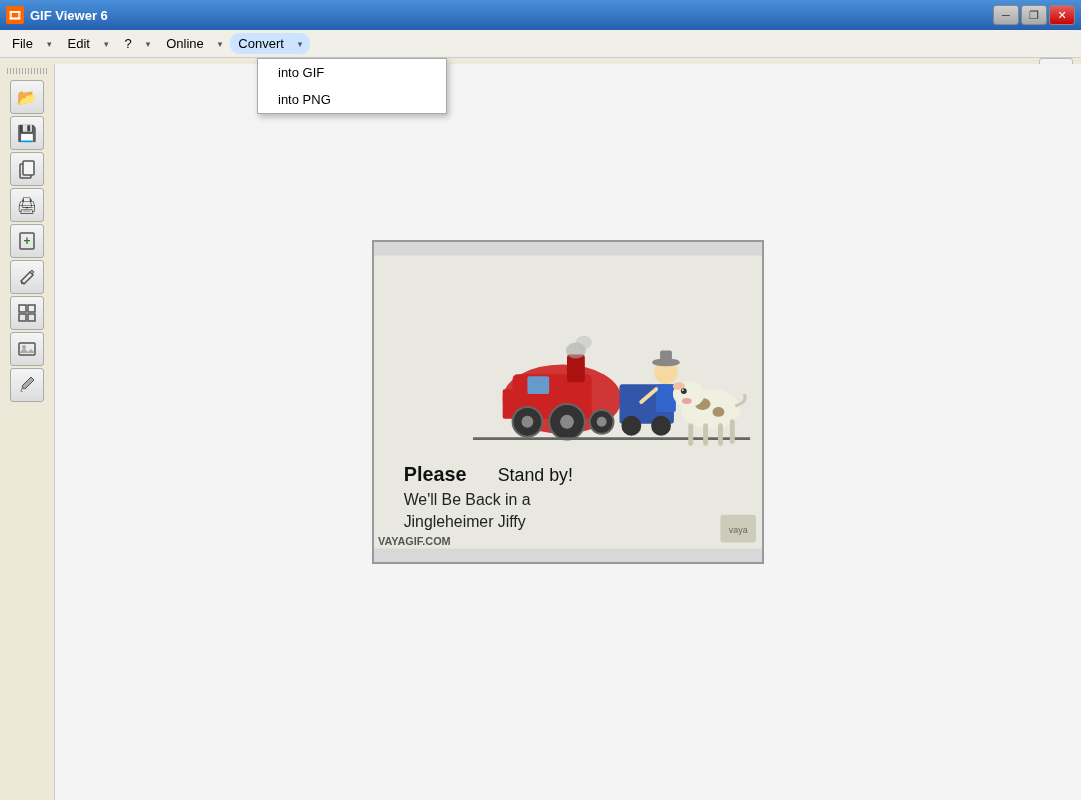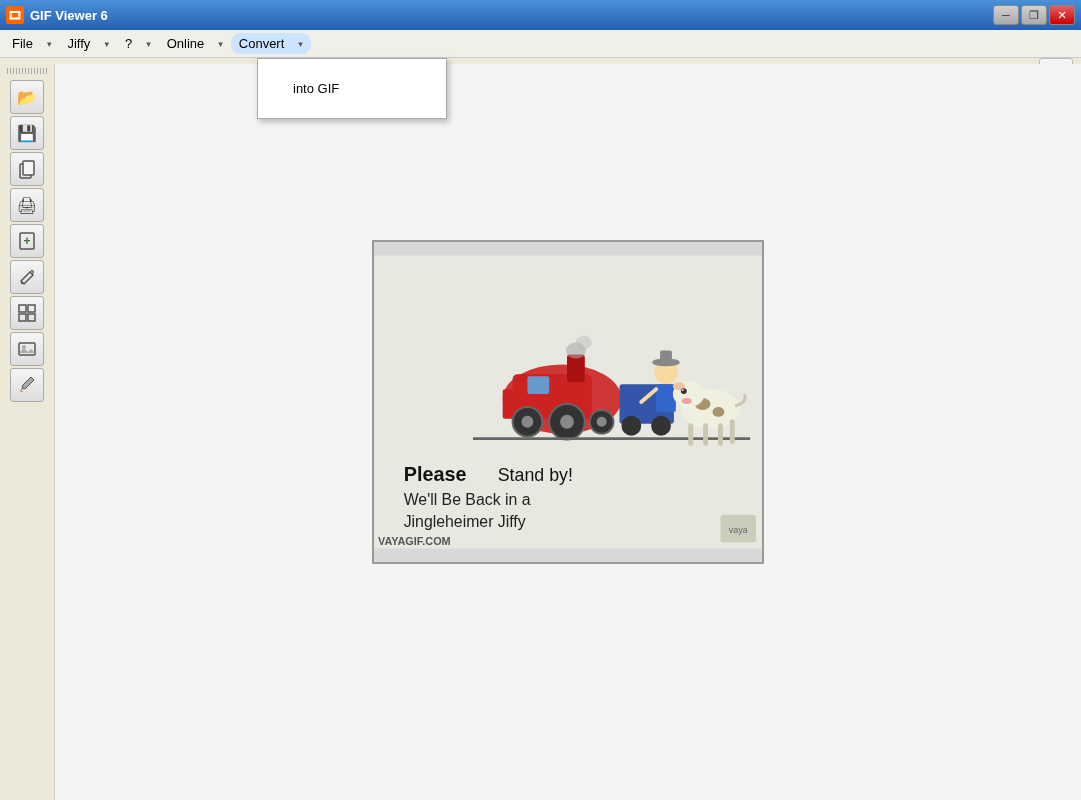--- a/index.html
+++ b/index.html
@@ -96,25 +96,24 @@
       position: absolute;
       top: 28px;
       left: 257px;
       background: white;
       border: 1px solid #aaa;
       box-shadow: 2px 3px 6px rgba(0,0,0,0.25);
       width: 190px;
       z-index: 1000;
     }
     .dropdown-item {
-      padding: 22px 20px;
+      padding: 6px 20px;
       cursor: pointer;
       color: #000;
       white-space: nowrap;
-      margin-left: 15px;
     }
     .dropdown-item.selected {
       background: white;
       border: 1px solid #7a9fd4;
     }
 
     
     #sidebar {
       position: absolute;
       left: 0;
@@ -213,39 +212,42 @@
     <div class="titlebar-btn close-btn">✕</div>
   </div>
 </div>
 
 <div id="menubar">
   <div class="menu-item">
     <span>File</span>
     <span class="menu-dropdown-arrow">▾</span>
   </div>
   <div class="menu-item">
-    <span>Jiffy</span>
+    <span>Edit</span>
     <span class="menu-dropdown-arrow">▾</span>
   </div>
   <div class="menu-item">
     <span>?</span>
     <span class="menu-dropdown-arrow">▾</span>
   </div>
   <div class="menu-item">
     <span>Online</span>
     <span class="menu-dropdown-arrow">▾</span>
   </div>
   <div class="menu-item active">
     <span>Convert</span>
     <span class="menu-dropdown-arrow">▾</span>
   </div>
 
   <div id="convert-dropdown">
     <div class="dropdown-item">
       <span>into GIF</span>
+    </div>
+    <div class="dropdown-item">
+      <span>into PNG</span>
     </div>
   </div>
 </div>
 
 <div id="home-icon-area">
   <div class="home-icon-btn">
     <span>🏠</span>
   </div>
 </div>
 

